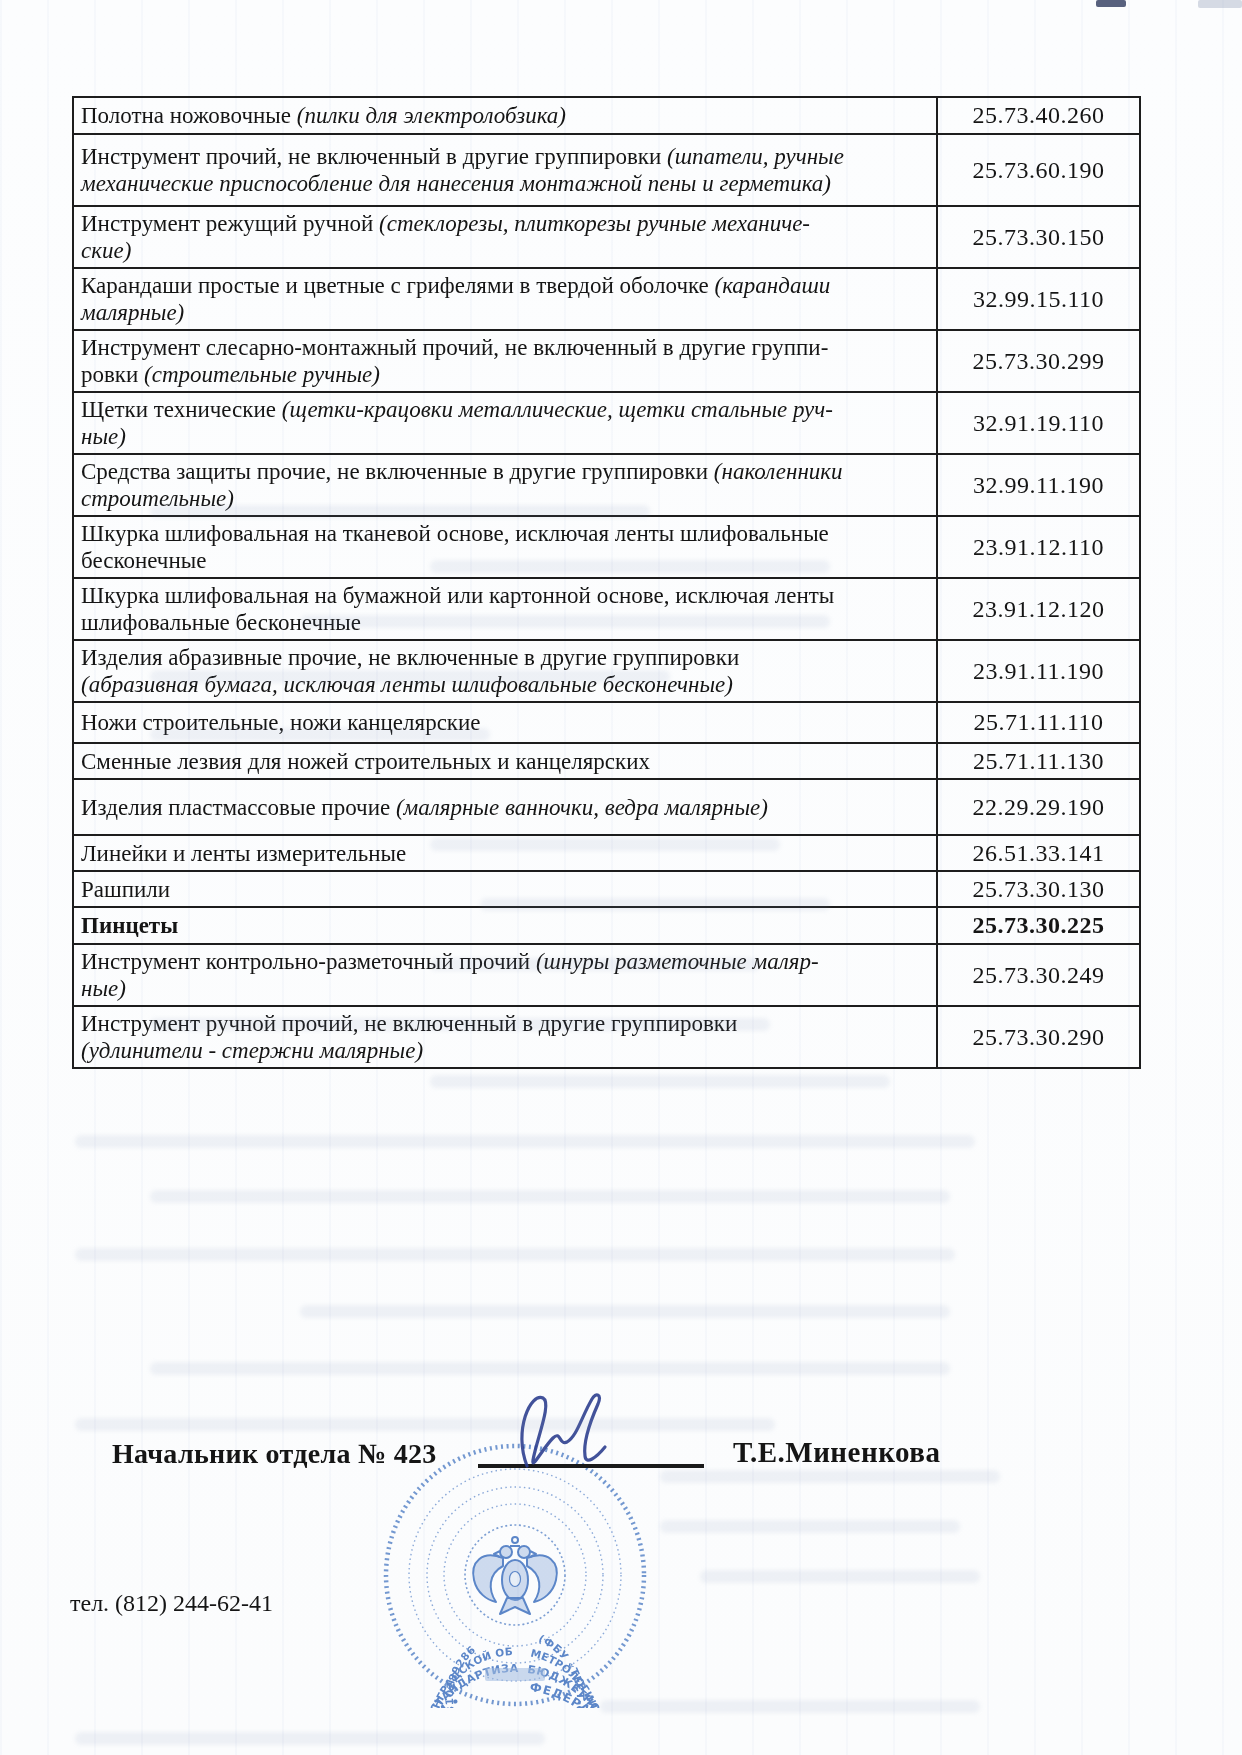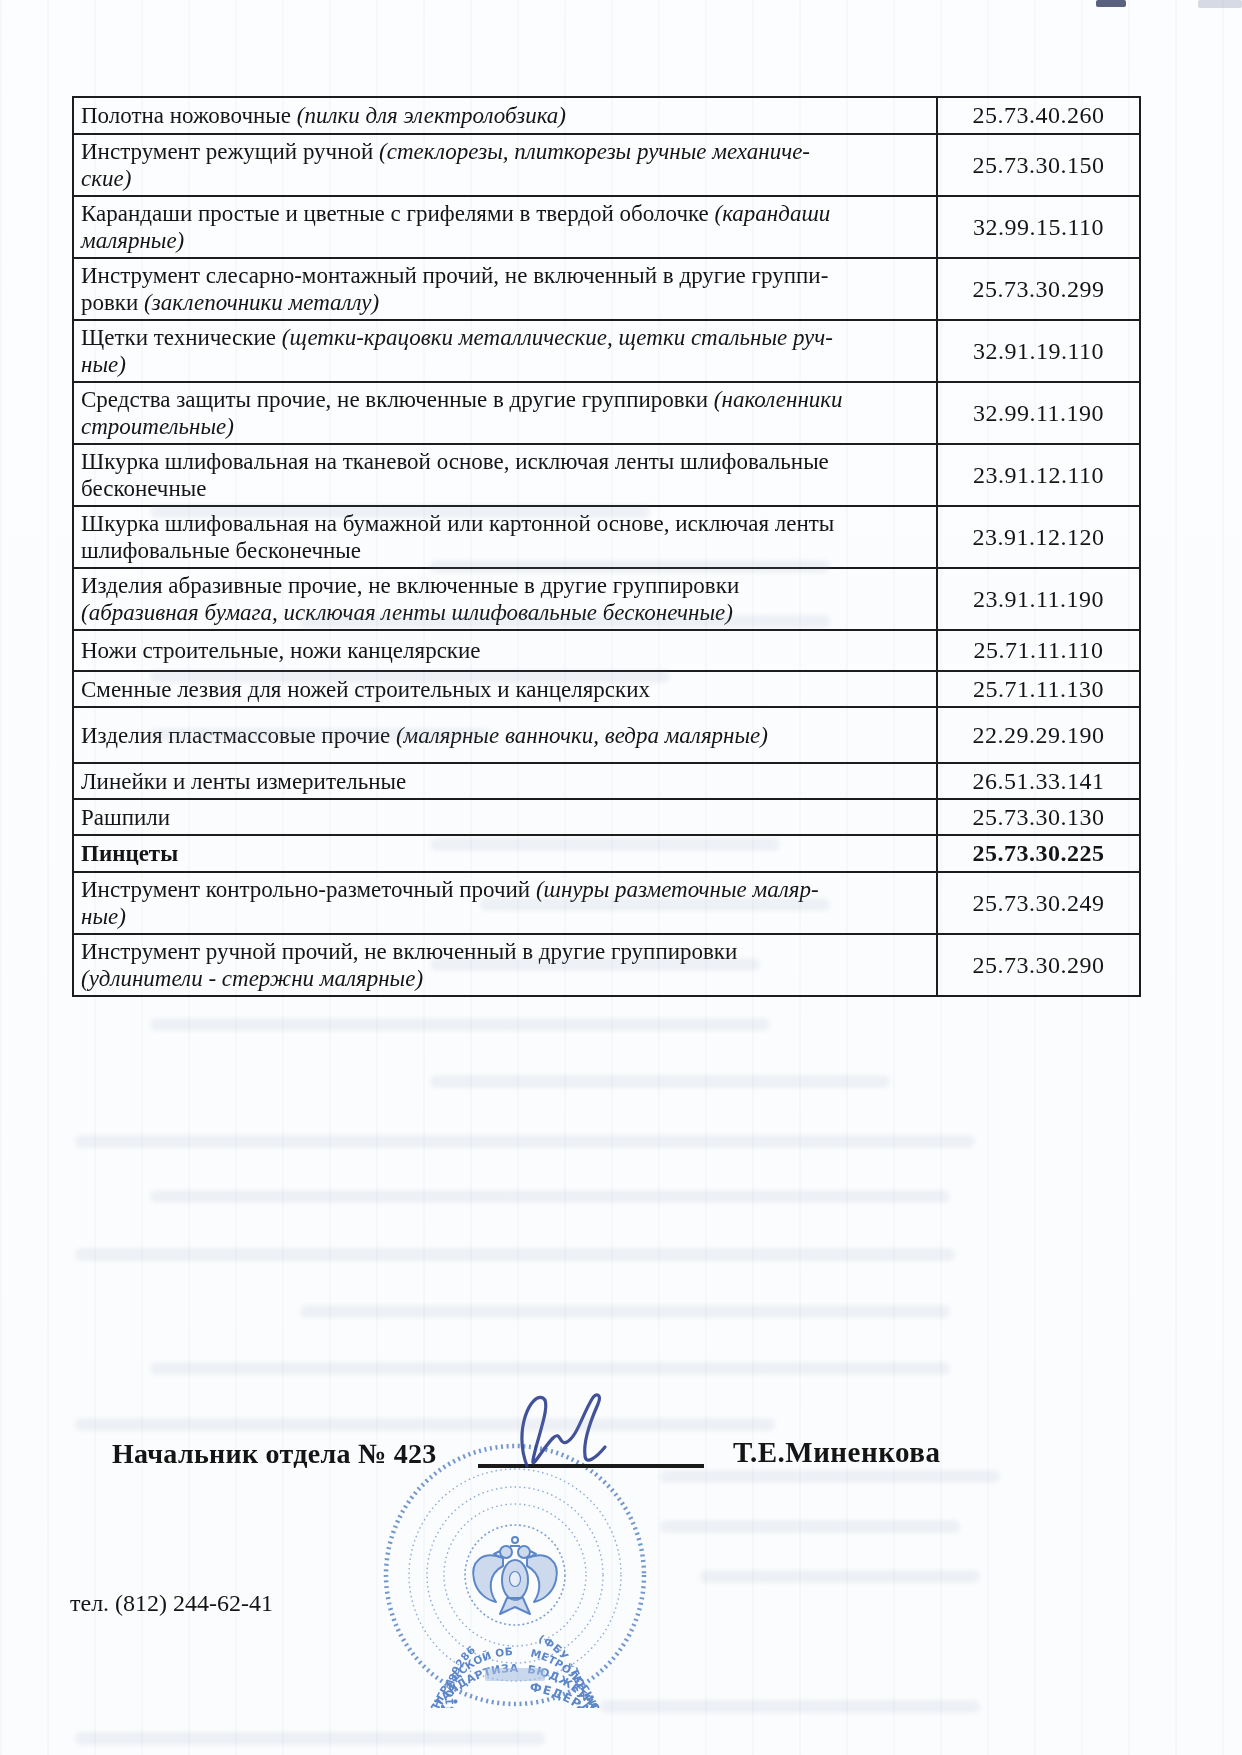--- a/index.html
+++ b/index.html
@@ -80,33 +80,38 @@
 
   <div class="corner-mark" style="left:1096px;top:0;width:30px;height:7px;background:#2e3a5e;opacity:.8;"></div>
   <div class="corner-mark" style="left:1198px;top:0;width:44px;height:8px;background:#9aa5bf;opacity:.4;"></div>
 
   <table class="products">
     <tbody>
         <tr style="height: 37px;">
           <td class="desc"><span>Полотна ножовочные </span><span class="it">(пилки для электролобзика)</span></td>
           <td class="code">25.73.40.260</td>
         </tr>
+        <tr style="height: 72px;">
+          <td class="desc"><span>Инструмент прочий, не включенный в другие группировки </span><span class="it">(шпатели, ручные
+механические приспособление для нанесения монтажной пены и герметика)</span></td>
+          <td class="code">25.73.60.190</td>
+        </tr>
         <tr style="height: 54px;">
           <td class="desc"><span>Инструмент режущий ручной </span><span class="it">(стеклорезы, плиткорезы ручные механиче-
 ские)</span></td>
           <td class="code">25.73.30.150</td>
         </tr>
         <tr style="height: 54px;">
           <td class="desc"><span>Карандаши простые и цветные с грифелями в твердой оболочке </span><span class="it">(карандаши
 малярные)</span></td>
           <td class="code">32.99.15.110</td>
         </tr>
         <tr style="height: 54px;">
           <td class="desc"><span>Инструмент слесарно-монтажный прочий, не включенный в другие группи-
-ровки </span><span class="it">(заклепочники металлу)</span></td>
+ровки </span><span class="it">(строительные ручные)</span></td>
           <td class="code">25.73.30.299</td>
         </tr>
         <tr style="height: 54px;">
           <td class="desc"><span>Щетки технические </span><span class="it">(щетки-крацовки металлические, щетки стальные руч-
 ные)</span></td>
           <td class="code">32.91.19.110</td>
         </tr>
         <tr style="height: 54px; padding-left: 32px;">
           <td class="desc"><span>Средства защиты прочие, не включенные в другие группировки </span><span class="it">(наколенники
 строительные)</span></td>

